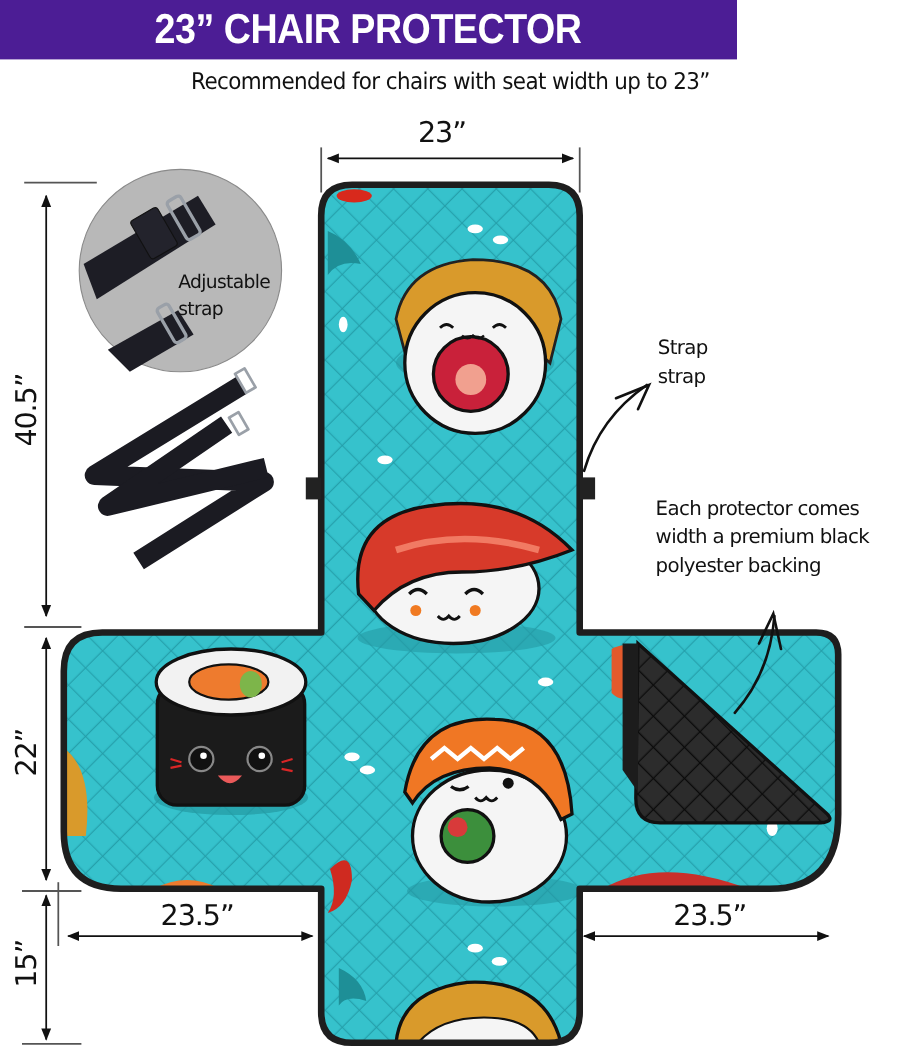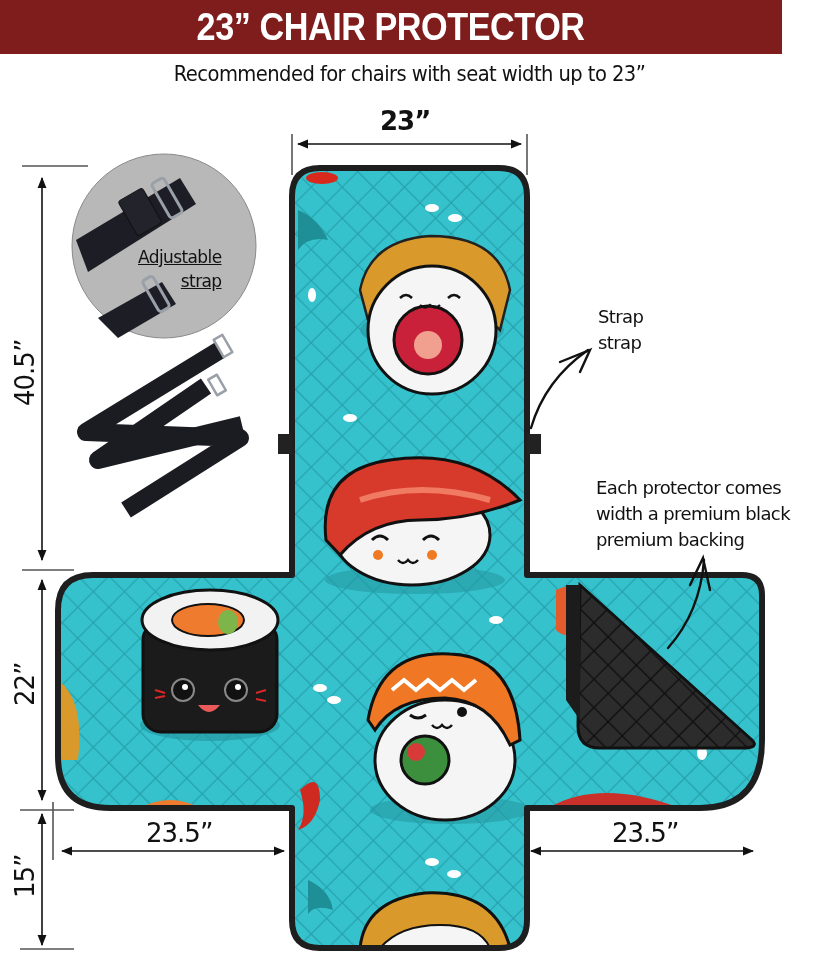--- a/index.html
+++ b/index.html
@@ -1,17 +1,17 @@
 <!DOCTYPE html>
 <html><head>
 <meta charset="utf-8">
 <style>
   html, body { margin:0; padding:0; }
   body { width:819px; height:960px; background:#ffffff; position:relative; overflow:hidden; font-family:"DejaVu Sans", sans-serif; color:#111; }
-  .header { position:absolute; left:0; top:0; width:782px; height:54px; background:#7f1d1d; display:flex; align-items:center; justify-content:center; }
+  .header { position:absolute; left:0; top:0; width:670px; height:54px; background:#4c1d95; display:flex; align-items:center; justify-content:center; }
   .header-title { color:#fff; font-family:"Liberation Sans", sans-serif; font-weight:bold; font-size:38px; letter-spacing:-0.5px; transform:scaleX(0.9); }
   .subtitle { position:absolute; left:0; width:819px; top:62px; text-align:center; font-family:"DejaVu Sans", sans-serif; font-size:21px; color:#111; letter-spacing:-0.6px; transform:scaleX(0.93); }
   .dim-label { position:absolute; font-family:"DejaVu Sans", sans-serif; font-size:26px; color:#111; font-weight:normal; letter-spacing:-1px; }
   .dim-v { transform-origin:left top; transform:rotate(-90deg); white-space:nowrap; }
   .note { position:absolute; font-family:"DejaVu Sans", sans-serif; font-size:18px; line-height:26px; color:#111; letter-spacing:-0.6px; }
   svg { position:absolute; left:0; top:0; }
 </style>
 </head>
 <body>
 
@@ -168,32 +168,32 @@
   </g>
 
   <g fill="none" stroke="#111" stroke-width="2.4" stroke-linecap="round">
     <path d="M531 428 Q545 380 588 350"></path>
     <path d="M560 362 L590 350 L580 372"></path>
     <path d="M668 648 Q700 612 704 560"></path>
     <path d="M690 585 L703 558 L710 590"></path>
   </g>
 </svg>
 
-<div class="dim-label" style="left:380px; top:106px;font-weight:bold;">23”</div>
+<div class="dim-label" style="left:380px; top:106px;">23”</div>
 <div class="dim-label dim-v" style="left:10px; top:406px;">40.5”</div>
 <div class="dim-label dim-v" style="left:10px; top:706px;">22”</div>
 <div class="dim-label dim-v" style="left:10px; top:898px;">15”</div>
 <div class="dim-label" style="left:146px; top:818px;">23.5”</div>
 <div class="dim-label" style="left:612px; top:818px;">23.5”</div>
 
-<div class="note" style="left:138px; top:245px; font-size:17px; line-height:24px; text-align:right;text-decoration:underline;">
+<div class="note" style="left:162px; top:245px; font-size:17px; line-height:24px; text-align:left;">
   <div>Adjustable</div>
   <div>strap</div>
 </div>
 <div class="note" style="left:598px; top:304px;">
   <div>Strap</div>
   <div>strap</div>
 </div>
-<div class="note" style="left:596px; top:450px;margin-top:25px;">
+<div class="note" style="left:596px; top:450px;">
   <div>Each protector comes</div>
   <div>width a premium black</div>
-  <div>premium backing</div>
+  <div>polyester backing</div>
 </div>
 
 </body></html>

